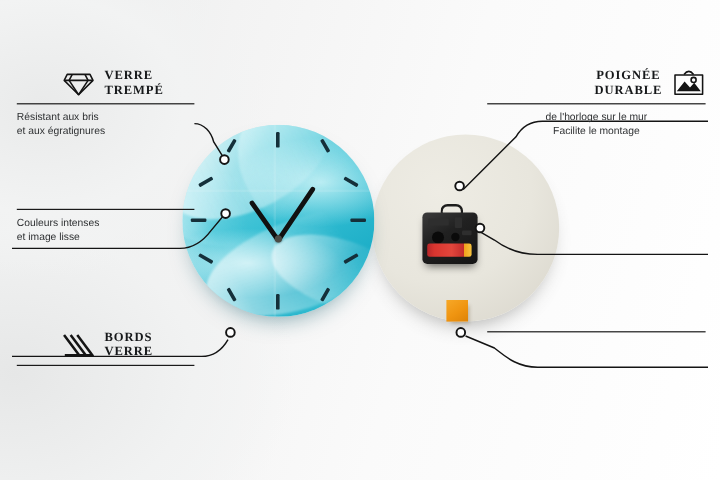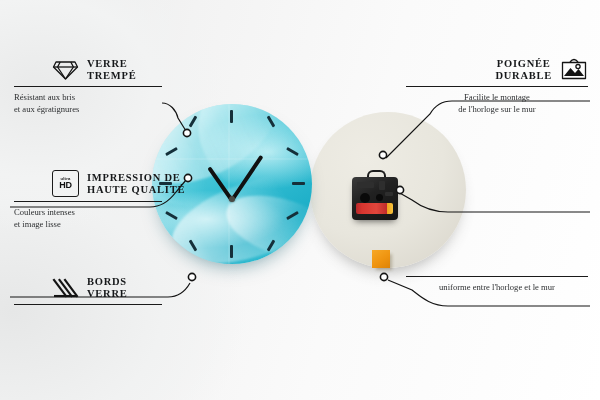--- a/index.html
+++ b/index.html
@@ -53,21 +53,21 @@
   .callout.left{left:14px;text-align:left;}
   .callout.right{right:12px;text-align:center;}
   .head-row{display:flex;align-items:center;gap:8px;margin-left:38px;}
   .callout.right .head-row{flex-direction:row-reverse;}
   .titles{display:flex;flex-direction:column;line-height:1.12;}
   .titles span{font-weight:bold;font-size:10.5px;letter-spacing:.75px;color:#16181a;
     font-family:"Liberation Serif",serif;white-space:nowrap;}
   .rule{height:1px;background:#1a1a1a;margin:4px 0 4px 0;}
   .callout.left .rule{width:148px;}
   .callout.right .rule{width:182px;margin-left:auto;}
-  .body-txt{font-size:8.6px;line-height:1.45;color:#2d2f31;font-family:Liberation Serif, serif;}
+  .body-txt{font-size:8.6px;line-height:1.45;color:#2d2f31;font-family:Liberation Sans, sans-serif;}
   .ic{flex:0 0 auto;display:block;}
 
   
   .hd-badge{width:25px;height:25px;border:1.6px solid #1a1a1a;border-radius:3px;
     display:flex;flex-direction:column;align-items:center;justify-content:center;line-height:1;}
   .hd-badge b{font-size:9px;font-family:"Liberation Sans",sans-serif;letter-spacing:-.3px;color:#111;}
   .hd-badge i{font-size:4.2px;font-style:normal;font-weight:bold;letter-spacing:.2px;
     font-family:"Liberation Sans",sans-serif;color:#111;}
 </style>
 </head>
@@ -150,30 +150,20 @@
       </div>
     </div>
     <div class="rule"></div>
     <div class="body-txt">
       <div>Résistant aux bris</div>
       <div>et aux égratignures</div>
     </div>
   </div>
 
   <div class="callout left" style="top:170px;">
-    <div class="head-row">
-      <div class="hd-badge ic">
-        <i>ultra</i>
-        <b>HD</b>
-      </div>
-      <div class="titles">
-        <span>IMPRESSION DE</span>
-        <span>HAUTE QUALITÉ</span>
-      </div>
-    </div>
     <div class="rule"></div>
     <div class="body-txt">
       <div>Couleurs intenses</div>
       <div>et image lisse</div>
     </div>
   </div>
 
   <div class="callout left" style="top:276px;">
     <div class="head-row">
       <svg class="ic" width="27" height="22" viewBox="0 0 27 22">
@@ -202,26 +192,25 @@
           <circle cx="18" cy="8.6" r="2.1"></circle>
         </g>
       </svg>
       <div class="titles">
         <span>POIGNÉE</span>
         <span>DURABLE</span>
       </div>
     </div>
     <div class="rule"></div>
     <div class="body-txt">
+      <div>de l'horloge sur le mur</div>
       <div>Facilite le montage</div>
-      <div>de l'horloge sur le mur</div>
     </div>
   </div>
 
 
   <div class="callout right" style="top:272px;">
     <div class="rule"></div>
     <div class="body-txt">
-      <div>uniforme entre l'horloge et le mur</div>
     </div>
   </div>
 
 </div>
 
 </body></html>

